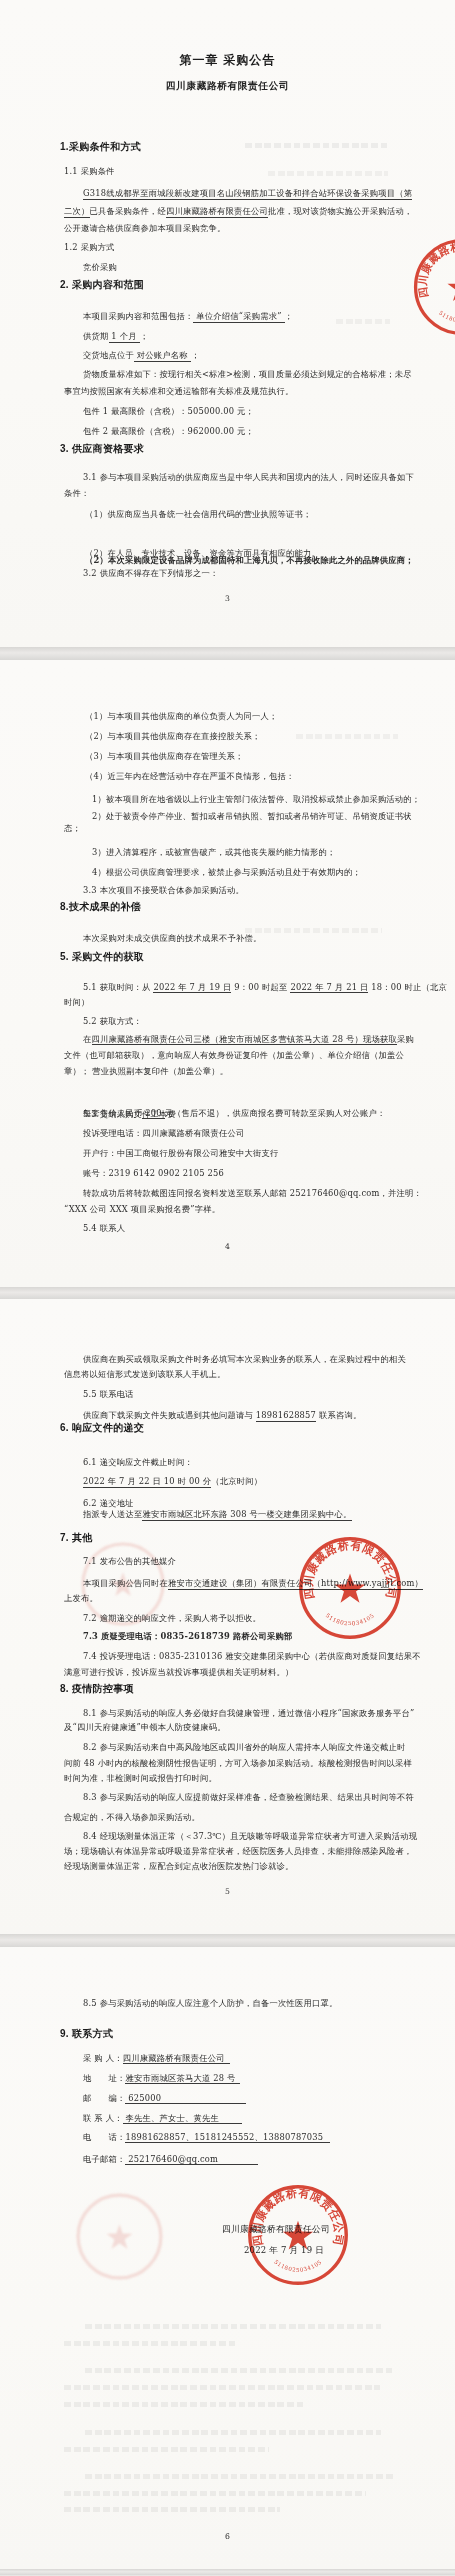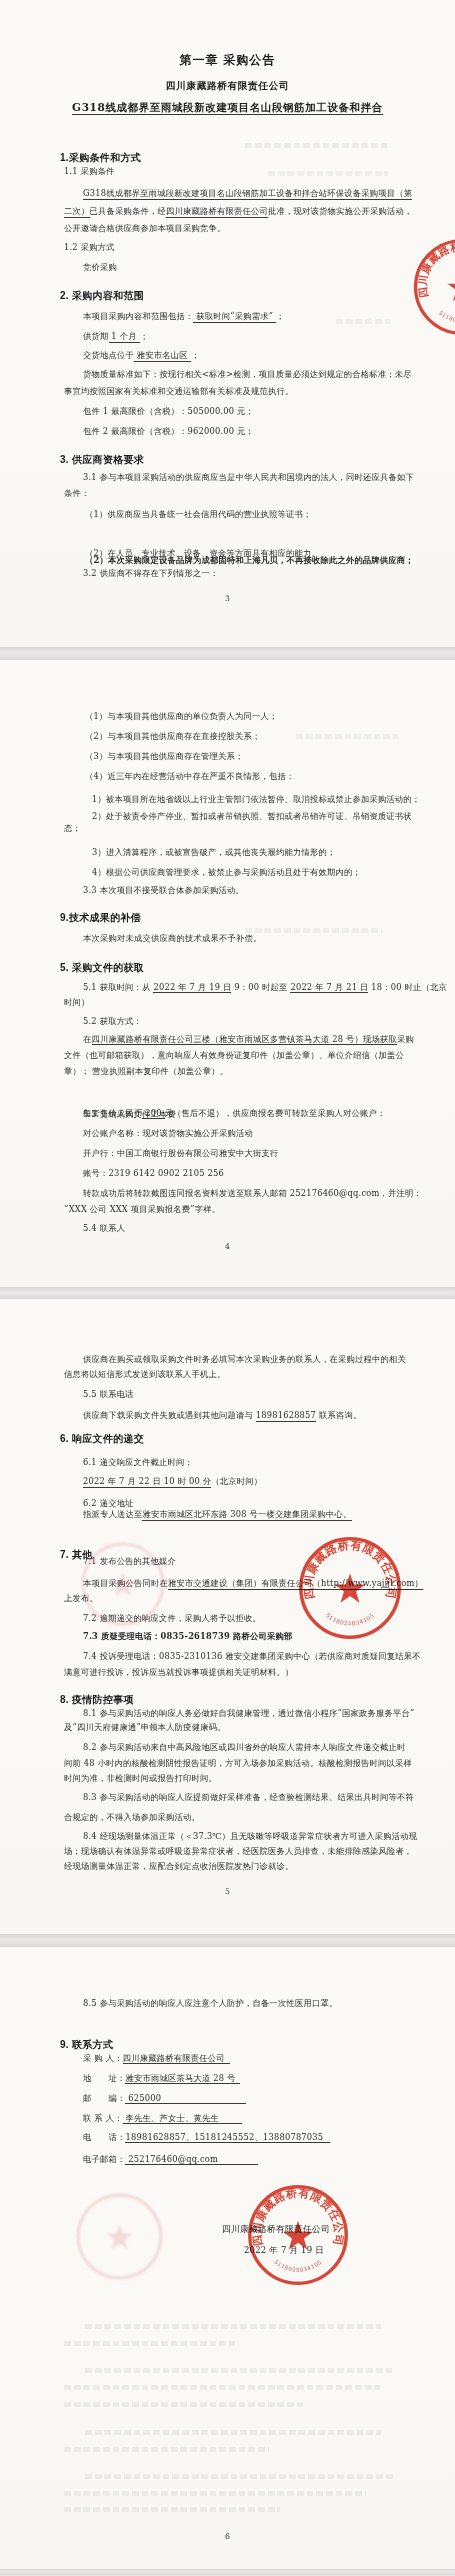--- a/index.html
+++ b/index.html
@@ -3,21 +3,21 @@
 <meta charset="utf-8">
 <style>
   html,body{margin:0;padding:0;}
   body{width:455px;background:#e7e6e4;font-family:"DejaVu Serif","Liberation Serif",serif;}
   .page{position:relative;width:455px;background:linear-gradient(180deg,#fbfaf8 0%,#faf9f6 60%,#f8f7f4 100%);overflow:hidden;}
   .p1{height:647px}.p2{height:627px}.p3{height:635px}.p4{height:622px}
   .gap{width:455px;height:12.5px;background:linear-gradient(180deg,#d8d7d5,#ebe9e7 45%,#d9d8d6);}
   .bot{height:6.8px;}
   .ln{position:absolute;left:64px;white-space:nowrap;font-size:8.3px;line-height:12.5px;color:#2a2a2a;letter-spacing:0.2px;}
   .ctr{left:0;width:455px;text-align:center;}
-  .hL{left:60px;margin-top:11px;}
+  .hL{left:60px;}
   .ind{left:83px;}
   .i2{left:85px;}
   .i3{left:92px;}
   .h1{font-family:"Liberation Sans",sans-serif;font-weight:700;font-size:12px;color:#1d1d1d;letter-spacing:1.1px;}
   .comp{font-family:"Liberation Sans",sans-serif;font-weight:700;font-size:9.7px;color:#222;letter-spacing:0.6px;}
   .tt{font-weight:700;font-size:10.5px;color:#1f1f1f;letter-spacing:0.6px;}
   .h2{font-family:"Liberation Sans",sans-serif;font-weight:700;font-size:10px;color:#1b1b1b;letter-spacing:0.3px;}
   .b{font-weight:700;}
   .u{border-bottom:0.7px solid #3a3a3a;padding-bottom:0.6px;}
   .pageno{font-size:7.7px;color:#333;}
@@ -26,34 +26,33 @@
   .seal-faint{position:absolute;opacity:.16;filter:blur(0.9px);transform:scaleX(-1);mix-blend-mode:multiply;}
   .ghost{position:absolute;opacity:.07;filter:blur(0.7px);background:repeating-linear-gradient(90deg,#4a4a4a 0 6.8px,transparent 6.8px 9.7px);height:5.1px;}
   .ghost2{opacity:.055;}
 </style>
 </head>
 <body>
 
 <div class="page p1">
   <div class="ln ctr h1" style="top:54px">第一章 采购公告</div>
   <div class="ln ctr comp" style="top:80px">四川康藏路桥有限责任公司</div>
-  <div class="ln ctr" style="top:101px"><span class="u tt">G318线成都界至雨城段新改建项目名山段钢筋加工设备和拌合</span></div>
 
   <div class="ln hL h2" style="top:141px">1.采购条件和方式</div>
   <div class="ln" style="top:165px">1.1 采购条件</div>
   <div class="ln ind" style="top:187px"><span class="u">G318线成都界至雨城段新改建项目名山段钢筋加工设备和拌合站环保设备采购项目（第</span></div>
   <div class="ln" style="top:205px"><span class="u">二次）</span><span>已具备采购条件，经</span><span class="u">四川康藏路桥有限责任公司</span><span>批准，现对该货物实施公开采购活动，</span></div>
   <div class="ln" style="top:222px">公开邀请合格供应商参加本项目采购竞争。</div>
   <div class="ln" style="top:241px">1.2 采购方式</div>
   <div class="ln ind" style="top:261px">竞价采购</div>
 
   <div class="ln hL h2" style="top:279px">2. 采购内容和范围</div>
-  <div class="ln ind" style="top:310px"><span>本项目采购内容和范围包括：</span><span class="u"> 获取时间“采购需求” </span><span>；</span></div>
+  <div class="ln ind" style="top:310px"><span>本项目采购内容和范围包括：</span><span class="u"> 单位介绍信“采购需求” </span><span>；</span></div>
   <div class="ln ind" style="top:330px"><span>供货期</span><span class="u" style="padding-right:3.4px"> 1 个月</span><span>；</span></div>
-  <div class="ln ind" style="top:349px"><span>交货地点位于</span><span class="u" style="padding-right:3.4px"> 雅安市名山区</span><span>；</span></div>
+  <div class="ln ind" style="top:349px"><span>交货地点位于</span><span class="u" style="padding-right:3.4px"> 对公账户名称</span><span>；</span></div>
   <div class="ln ind" style="top:368px">货物质量标准如下：按现行相关&lt;标准&gt;检测，项目质量必须达到规定的合格标准；未尽</div>
   <div class="ln" style="top:385px">事宜均按照国家有关标准和交通运输部有关标准及规范执行。</div>
   <div class="ln ind" style="top:405px">包件 1 最高限价（含税）：505000.00 元；</div>
   <div class="ln ind" style="top:425px">包件 2 最高限价（含税）：962000.00 元；</div>
 
   <div class="ln hL h2" style="top:443px">3.  供应商资格要求</div>
   <div class="ln ind" style="top:471px">3.1 参与本项目采购活动的供应商应当是中华人民共和国境内的法人，同时还应具备如下</div>
   <div class="ln" style="top:487px">条件：</div>
   <div class="ln i2" style="top:508px">（1）供应商应当具备统一社会信用代码的营业执照等证书；</div>
   <div class="ln i2 b" style="top:554px">（2）本次采购限定设备品牌为成都固特和上海凡贝，不再接收除此之外的品牌供应商；</div>
@@ -82,33 +81,33 @@
   <div class="ln i2" style="top:70px">（2）与本项目其他供应商存在直接控股关系；</div>
   <div class="ln i2" style="top:90px">（3）与本项目其他供应商存在管理关系；</div>
   <div class="ln i2" style="top:110px">（4）近三年内在经营活动中存在严重不良情形，包括：</div>
   <div class="ln i3" style="top:133px">1）被本项目所在地省级以上行业主管部门依法暂停、取消投标或禁止参加采购活动的；</div>
   <div class="ln i3" style="top:150px">2）处于被责令停产停业、暂扣或者吊销执照、暂扣或者吊销许可证、吊销资质证书状</div>
   <div class="ln" style="top:162px">态；</div>
   <div class="ln i3" style="top:186px">3）进入清算程序，或被宣告破产，或其他丧失履约能力情形的；</div>
   <div class="ln i3" style="top:206px">4）根据公司供应商管理要求，被禁止参与采购活动且处于有效期内的；</div>
   <div class="ln ind" style="top:224px">3.3  本次项目不接受联合体参加采购活动。</div>
 
-  <div class="ln hL h2" style="top:241px">9.技术成果的补偿</div>
+  <div class="ln hL h2" style="top:241px">8.技术成果的补偿</div>
   <div class="ln ind" style="top:272px">本次采购对未成交供应商的技术成果不予补偿。</div>
 
   <div class="ln hL h2" style="top:291px">5. 采购文件的获取</div>
   <div class="ln ind" style="top:321px"><span>5.1 获取时间：从 </span><span class="u">2022 年 7 月 19 日</span><span> 9：00 时起至 </span><span class="u">2022 年 7 月 21 日</span><span> 18：00 时止（北京</span></div>
   <div class="ln" style="top:336px">时间）</div>
   <div class="ln ind" style="top:355px">5.2  获取方式：</div>
   <div class="ln ind" style="top:373px"><span>在</span><span class="u">四川康藏路桥有限责任公司三楼（雅安市雨城区多营镇茶马大道 28 号）现场获取</span><span>采购</span></div>
   <div class="ln" style="top:389px">文件（也可邮箱获取），意向响应人有效身份证复印件（加盖公章）、单位介绍信（加盖公</div>
   <div class="ln" style="top:405px">章）；  营业执照副本复印件（加盖公章）。</div>
   <div class="ln ind" style="top:448px">5.3 交纳采购文件工本费</div>
   <div class="ln ind" style="top:447px"><span>每套售价人民币</span><span class="u"> 200 </span><span>元（售后不退），供应商报名费可转款至采购人对公账户：</span></div>
-  <div class="ln ind" style="top:467px">对公账户名称：现对该货物实施公开采购活动</div>
+  <div class="ln ind" style="top:467px">投诉受理电话：四川康藏路桥有限责任公司</div>
   <div class="ln ind" style="top:487px">开户行：中国工商银行股份有限公司雅安中大街支行</div>
   <div class="ln ind" style="top:507px">账号：2319 6142 0902 2105 256</div>
   <div class="ln ind" style="top:527px">转款成功后将转款截图连同报名资料发送至联系人邮箱 252176460@qq.com，并注明：</div>
   <div class="ln" style="top:543px">“XXX 公司 XXX 项目采购报名费”字样。</div>
   <div class="ln ind" style="top:562px">5.4 联系人</div>
   <div class="ln ctr pageno" style="top:581px">4</div>
 
   <div class="ghost ghost2" style="top:74px;left:296px;width:102px"></div>
   <div class="ghost ghost2" style="top:268px;left:245px;width:137px"></div>
 </div>
@@ -120,21 +119,21 @@
   <div class="ln" style="top:69px">信息将以短信形式发送到该联系人手机上。</div>
   <div class="ln ind" style="top:89px">5.5 联系电话</div>
   <div class="ln ind" style="top:110px"><span>供应商下载采购文件失败或遇到其他问题请与 </span><span class="u">18981628857</span><span> 联系咨询。</span></div>
 
   <div class="ln hL h2" style="top:123px">6. 响应文件的递交</div>
   <div class="ln ind" style="top:157px">6.1 递交响应文件截止时间：</div>
   <div class="ln ind" style="top:176px"><span class="u">2022 年 7 月 22 日 10 时 00 分</span><span>（北京时间）</span></div>
   <div class="ln ind" style="top:198px">6.2 递交地址</div>
   <div class="ln ind" style="top:209px"><span>指派专人送达至</span><span class="u">雅安市雨城区北环东路 308 号一楼交建集团采购中心。</span></div>
 
-  <div class="ln hL h2" style="top:239px">7.  其他</div>
+  <div class="ln hL h2" style="top:233px">7.  其他</div>
   <div class="ln ind" style="top:256px">7.1 发布公告的其他媒介</div>
   <div class="ln ind" style="top:278px"><span>本项目采购公告同时在</span><span class="u">雅安市交通建设（集团）有限责任公司（http://www.yajjjt.com）</span></div>
   <div class="ln" style="top:293px">上发布。</div>
   <div class="ln ind" style="top:313px">7.2 逾期递交的响应文件，采购人将予以拒收。</div>
   <div class="ln ind b" style="top:331px">7.3  质疑受理电话：0835-2618739 路桥公司采购部</div>
   <div class="ln ind" style="top:351px">7.4  投诉受理电话：0835-2310136 雅安交建集团采购中心（若供应商对质疑回复结果不</div>
   <div class="ln" style="top:367px">满意可进行投诉，投诉应当就投诉事项提供相关证明材料。）</div>
 
   <div class="ln hL h2" style="top:384px">8.  疫情防控事项</div>
   <div class="ln ind" style="top:408px">8.1 参与采购活动的响应人务必做好自我健康管理，通过微信小程序“国家政务服务平台”</div>

